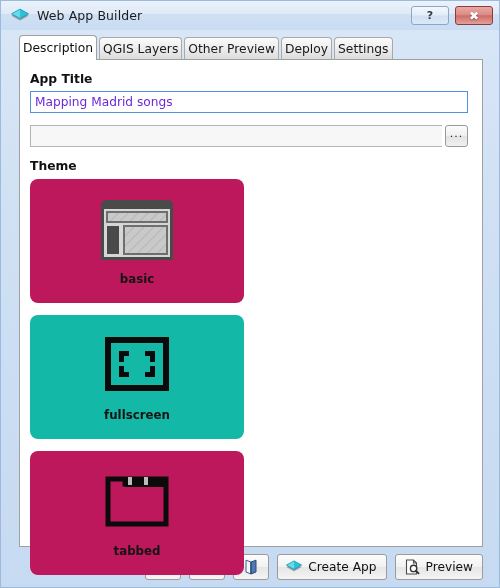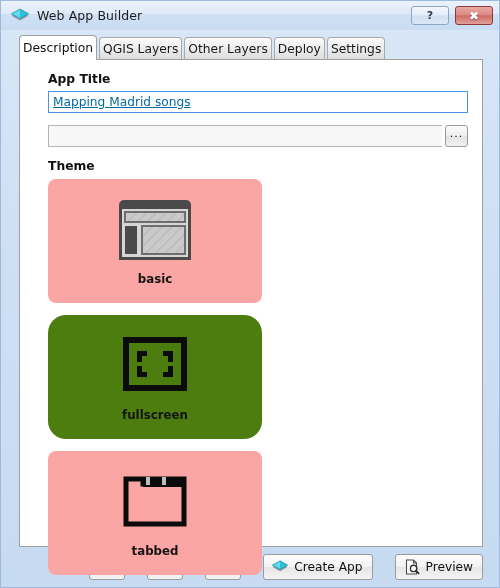--- a/index.html
+++ b/index.html
@@ -114,39 +114,38 @@
 
   
   #panel {
     margin: 0 16px 0 18px;
     background: #ffffff;
     border: 1px solid #a0a0a0;
     flex: 0 0 auto;
     height: 488px;
     position: relative;
     z-index: 2;
-    padding: 12px 14px 0 28px;
+    padding: 12px 14px 0 10px;
   }
   .field-label {
     font-size: 12.3px;
     font-weight: bold;
     color: #111;
     margin-bottom: 5px;
   }
   #app-title-input {
     width: 100%;
     height: 22px;
     border: 1px solid #4f93e0;
     background: #ffffff;
     font-family: "DejaVu Sans", "Liberation Sans", sans-serif;
     font-size: 12.2px;
-    color: #0369a1;
+    color: #6d28d9;
     padding: 0 4px;
     outline: none;
-    text-decoration: underline;
   }
   .spacer-10 { height: 12px; }
   #logo-row { display: flex; align-items: center; }
   #logo-input {
     flex: 1 1 auto;
     height: 22px;
     border: 1px solid #b4b4b4;
     border-right: none;
     background: #f7f7f7;
     font-family: "DejaVu Sans", "Liberation Sans", sans-serif;
@@ -174,30 +173,30 @@
   #theme-grid {
     margin-top: 6px;
     display: flex;
     flex-wrap: wrap;
     gap: 12px;
   }
   .theme-card {
     width: 214px;
     height: 124px;
     border-radius: 8px;
-    background: #fca5a5;
+    background: #be185d;
     display: flex;
     flex-direction: column;
     align-items: center;
     justify-content: center;
     cursor: pointer;
     position: relative;
     user-select: none;
   }
-  .theme-card.selected { background: #4d7c0f; border-radius: 18px; }
+  .theme-card.selected { background: #14b8a6; }
   .theme-label {
     font-size: 11.8px;
     font-weight: bold;
     color: #141414;
     margin-top: 8px;
   }
   .theme-icon { width: 84px; height: 68px; position: relative; }
   .btn {
     border: 1px solid #9b9b9b;
     border-radius: 3px;
@@ -211,21 +210,21 @@
     justify-content: center;
   }
 
   
   #bottombar {
     flex: 1 1 auto;
     display: flex;
     align-items: center;
     justify-content: flex-end;
     padding: 0 16px 0 8px;
-    gap: 22px;
+    gap: 8px;
   }
   .icon-btn {
     width: 36px; height: 26px;
     padding: 0;
   }
   .text-btn { height: 26px; padding: 0 9px 0 7px; gap: 5px; }
   .btn-ico { width: 18px; height: 18px; position: relative; flex: 0 0 18px; }
 
   svg { display: block; }
 </style>
@@ -255,21 +254,21 @@
   </div>
 
   <div id="tabstrip">
     <div class="tab active">
       <span>Description</span>
     </div>
     <div class="tab">
       <span>QGIS Layers</span>
     </div>
     <div class="tab">
-      <span>Other Layers</span>
+      <span>Other Preview</span>
     </div>
     <div class="tab">
       <span>Deploy</span>
     </div>
     <div class="tab">
       <span>Settings</span>
     </div>
   </div>
 
   <div id="panel">

